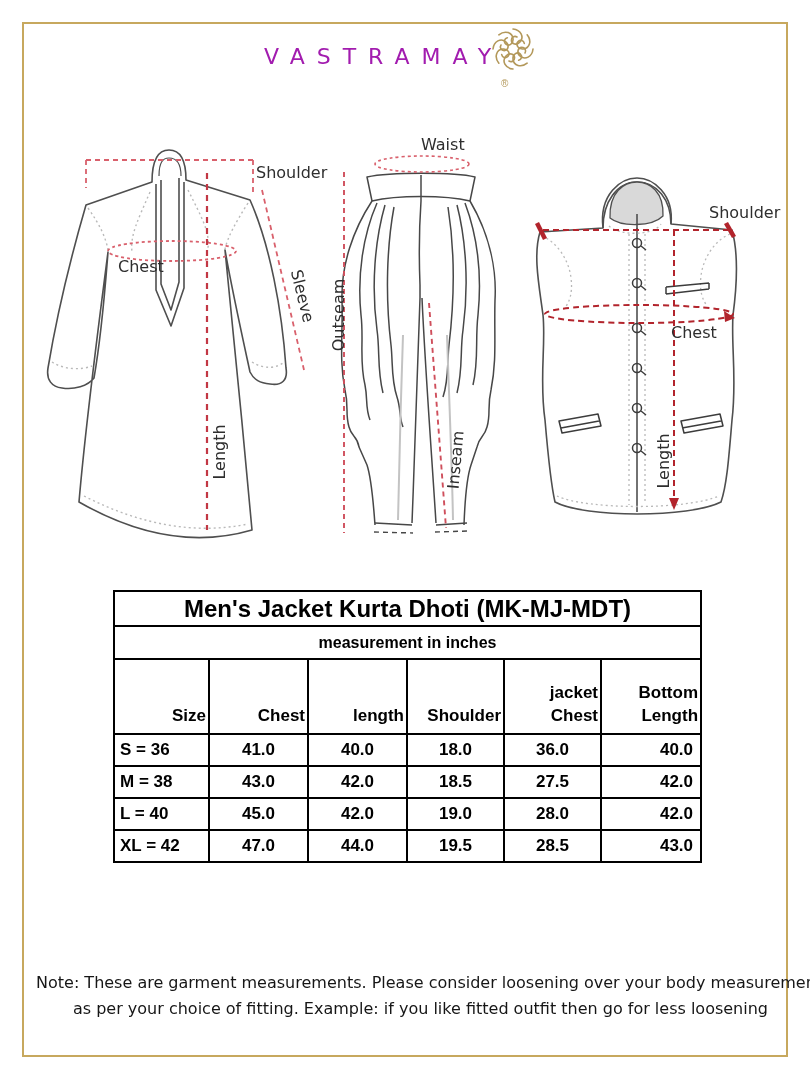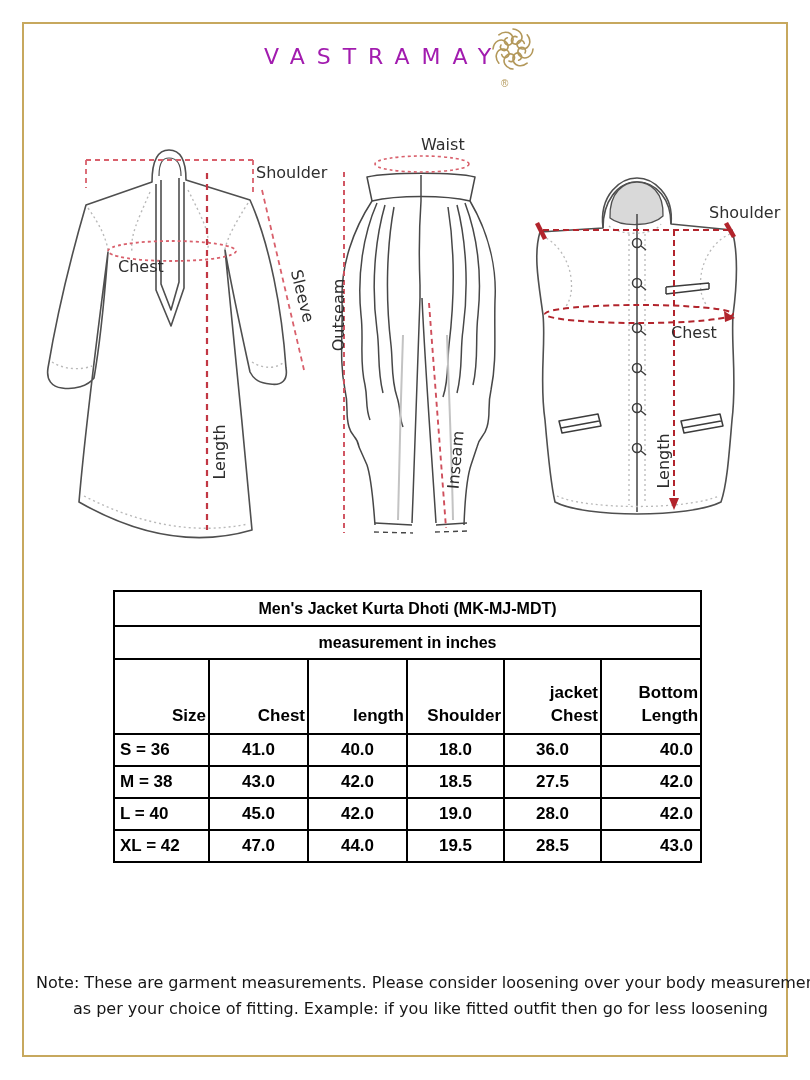--- a/index.html
+++ b/index.html
@@ -31,21 +31,21 @@
   .dh-outseam{left:24px;top:180px;transform:translate(-50%,-50%) rotate(-90deg);}
   .dh-inseam{left:141px;top:325px;transform:translate(-50%,-50%) rotate(-85deg);}
   .j-shoulder{left:184px;top:35px;}
   .j-chest{left:146px;top:155px;}
   .j-length{left:139px;top:291px;transform:translate(-50%,-50%) rotate(-90deg);}
 
   
   .size-table{position:absolute;left:113px;top:590px;width:587px;border-collapse:collapse;
               table-layout:fixed;color:#000;}
   .size-table td{border:2px solid #000;font-weight:bold;overflow:hidden;}
-  .tt-title{height:31px;text-align:center;font-size:16px;}
+  .tt-title{height:31px;text-align:center;font-size:24px;}
   .tt-sub{height:29px;text-align:center;font-size:16px;}
   .tt-head td{height:68px;vertical-align:bottom;text-align:right;font-size:17px;
               padding:0 2px 5px 2px;line-height:1.35;}
   .tt-row td{height:30px;font-size:17px;padding:0;}
   .c-size{text-align:left;padding-left:5px !important;}
   .c-num{text-align:center;}
   .c-last{text-align:right;padding-right:7px !important;}
 
   
   .note{position:absolute;left:36px;top:970px;width:732px;text-align:right;

